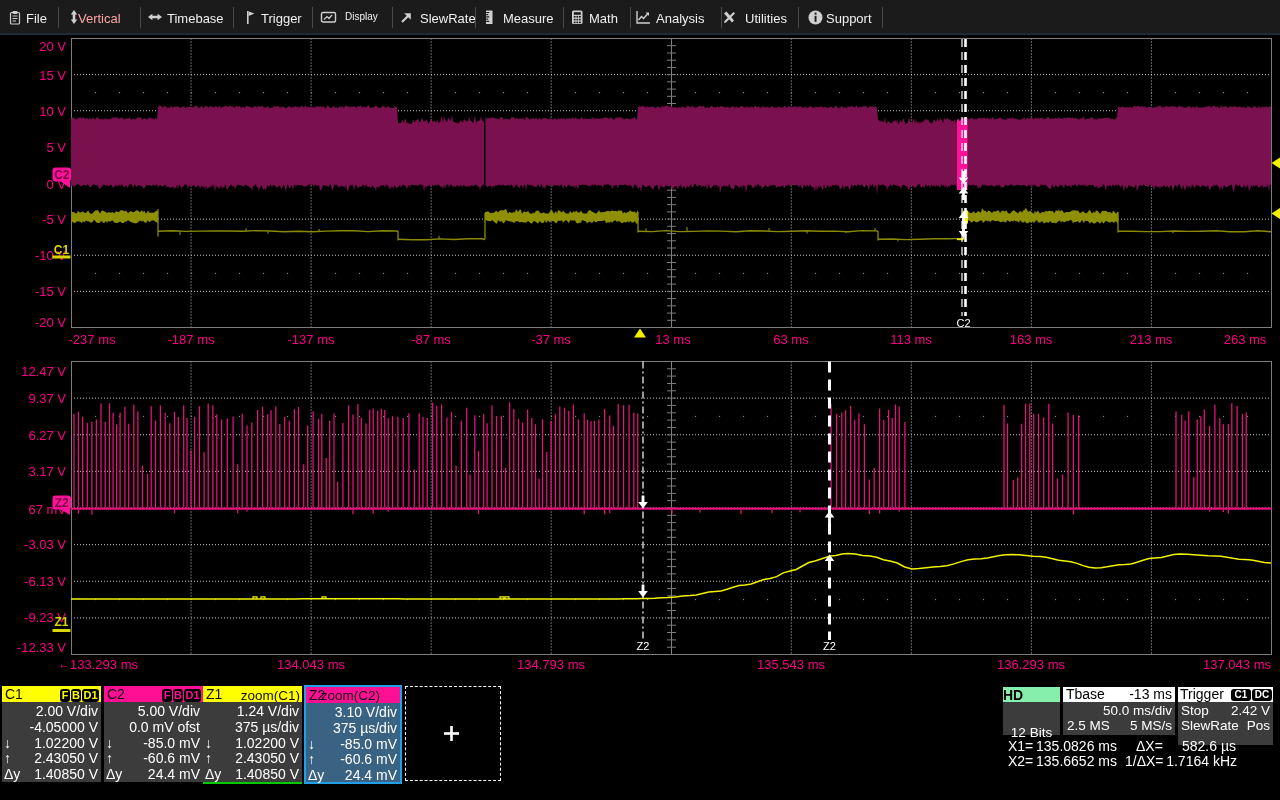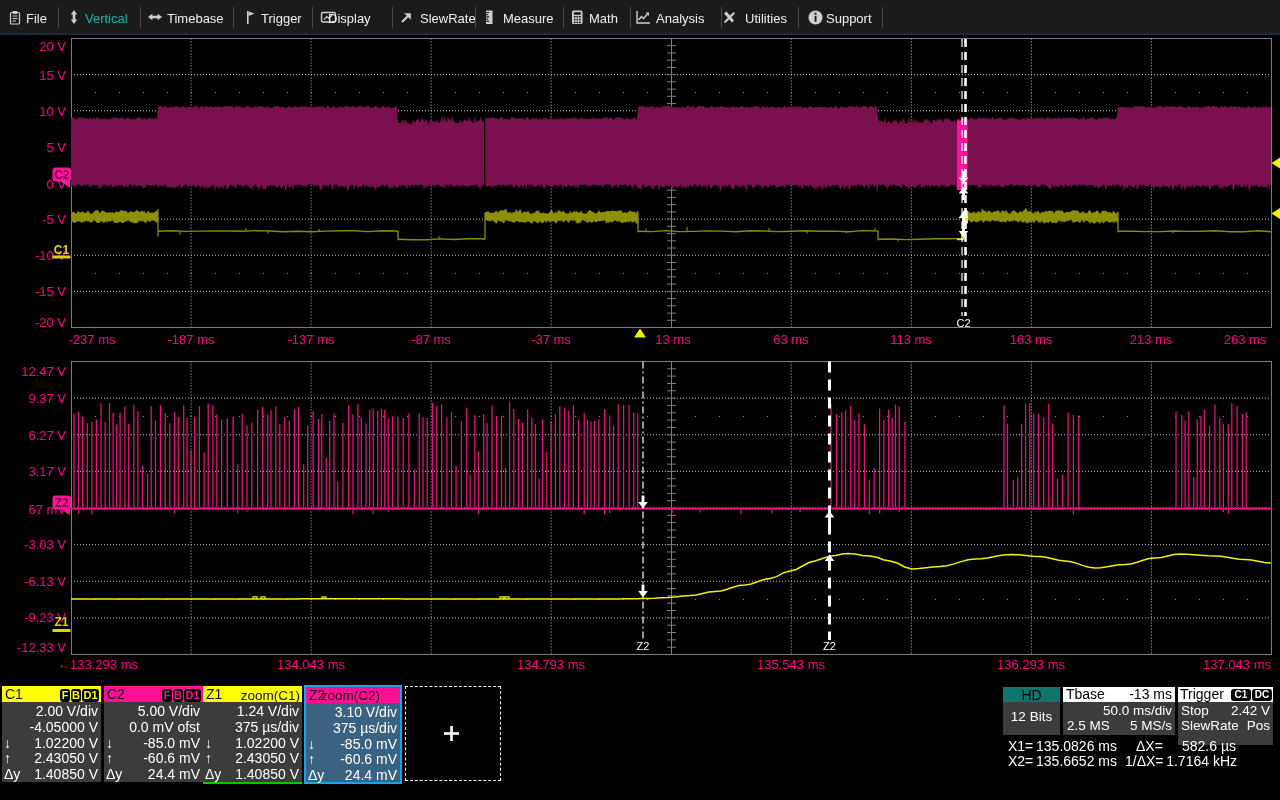--- a/index.html
+++ b/index.html
@@ -11,38 +11,38 @@
 <svg style="position:absolute;left:6px;top:9px" width="17" height="17" viewBox="0 0 17 17" stroke-width="1.2">
         <rect x="4.5" y="3.5" width="9" height="11.5" rx="1" fill="none" stroke="#cfcfcf"></rect>
         <rect x="6.5" y="2" width="5" height="3" rx="1" fill="#cfcfcf"></rect>
         <path d="M6.5 7h5M6.5 9.5h5M6.5 12h3.5" stroke="#cfcfcf"></path>
       </svg>
 <span style="position:absolute;left:26px;top:10.5px;font-size:13px;color:#f0f0f0">File</span>
 <div style="position:absolute;left:58px;top:7px;width:1px;height:21px;background:#4a4a4a"></div>
 <svg style="position:absolute;left:65px;top:9px" width="17" height="17" viewBox="0 0 17 17" stroke-width="1.2">
         <path d="M9 1 L12.2 5.4 H10.3 V10.6 H12.2 L9 15 L5.8 10.6 H7.7 V5.4 H5.8 Z" fill="#cfcfcf"></path>
       </svg>
-<span style="position:absolute;left:85px;top:10.5px;font-size:13px;color:#14b8a6">Vertical</span>
+<span style="position:absolute;left:78px;top:10.5px;font-size:13px;color:#fca5a5">Vertical</span>
 <div style="position:absolute;left:140px;top:7px;width:1px;height:21px;background:#4a4a4a"></div>
 <svg style="position:absolute;left:147px;top:9px" width="17" height="17" viewBox="0 0 17 17" stroke-width="1.2">
         <path d="M1 8 L5.4 4.8 V6.7 H10.6 V4.8 L15 8 L10.6 11.2 V9.3 H5.4 V11.2 Z" fill="#cfcfcf"></path>
       </svg>
 <span style="position:absolute;left:167px;top:10.5px;font-size:13px;color:#f0f0f0">Timebase</span>
 <div style="position:absolute;left:233px;top:7px;width:1px;height:21px;background:#4a4a4a"></div>
 <svg style="position:absolute;left:242px;top:9px" width="17" height="17" viewBox="0 0 17 17" stroke-width="1.2">
         <path d="M5 2 h1.6 v13 H5 Z" fill="#cfcfcf"></path>
         <path d="M6.6 2.5 L12.5 4.5 L6.6 7 Z" fill="#cfcfcf"></path>
       </svg>
 <span style="position:absolute;left:261px;top:10.5px;font-size:13px;color:#f0f0f0">Trigger</span>
 <div style="position:absolute;left:312px;top:7px;width:1px;height:21px;background:#4a4a4a"></div>
 <svg style="position:absolute;left:320px;top:9px" width="17" height="17" viewBox="0 0 17 17" stroke-width="1.2">
         <rect x="1.5" y="3.5" width="14" height="9.5" rx="1.5" fill="none" stroke="#cfcfcf" stroke-width="1.4"></rect>
         <path d="M4 10.5 L7 7.5 L9 9.5 L12 6" stroke="#cfcfcf" fill="none"></path>
       </svg>
-<span style="position:absolute;left:328px;top:10.5px;font-size:13px;color:#f0f0f0">Display</span>
+<span style="position:absolute;left:345px;top:10.5px;font-size:10px;color:#f0f0f0">Display</span>
 <div style="position:absolute;left:392px;top:7px;width:1px;height:21px;background:#4a4a4a"></div>
 <svg style="position:absolute;left:398px;top:9px" width="17" height="17" viewBox="0 0 17 17" stroke-width="1.2">
         <path d="M4 13 L10 7" stroke="#cfcfcf" stroke-width="2.2"></path>
         <path d="M6.2 4.2 H12.8 V10.8 Z" fill="#cfcfcf"></path>
       </svg>
 <span style="position:absolute;left:420px;top:10.5px;font-size:13px;color:#f0f0f0">SlewRate</span>
 <div style="position:absolute;left:475px;top:7px;width:1px;height:21px;background:#4a4a4a"></div>
 <svg style="position:absolute;left:481px;top:9px" width="17" height="17" viewBox="0 0 17 17" stroke-width="1.2">
         <rect x="5" y="1.5" width="6.5" height="13.5" fill="#cfcfcf"></rect>
         <path d="M5.2 3.5h3M5.2 5.7h2M5.2 7.9h3M5.2 10.1h2M5.2 12.3h3" stroke="#1b1b1b"></path>
@@ -296,22 +296,22 @@
         <div style="position:absolute;right:3px;top:64.2px">24.4 mV</div>
       </div>
     </div>
     <div style="position:absolute;left:405px;top:686px;width:96px;height:95px;border:1.5px dashed #fff">
       <svg style="position:absolute;left:37.5px;top:39px" width="15" height="15">
         <rect x="0" y="6.2" width="15" height="2.6" fill="#fff"></rect>
         <rect x="6.2" y="0" width="2.6" height="15" fill="#fff"></rect>
       </svg>
     </div>
 <div style="position:absolute;left:1003px;top:687px;width:57px;height:48px">
-      <div style="height:15px;background:#0f766e;color:#000;font-size:14px;font-weight:normal;text-align:center">HD</div>
-      <div style="height:33px;background:#3c3c3c;color:#fff;font-size:13.5px;text-align:center;padding-top:7px">12 Bits</div>
+      <div style="height:15px;background:#86efac;color:#000;font-size:14px;font-weight:bold;text-align:left">HD</div>
+      <div style="height:33px;background:#3c3c3c;color:#fff;font-size:13.5px;text-align:center;padding-top:23px">12 Bits</div>
     </div>
     <div style="position:absolute;left:1063px;top:687px;width:112px;height:52px">
       <div style="height:15px;background:#fff;color:#000;font-size:14px;position:relative">
         <span style="position:absolute;left:3px;top:-1px">Tbase</span>
         <span style="position:absolute;right:3px;top:-1px">-13 ms</span>
       </div>
       <div style="height:33px;background:#3c3c3c;color:#fff;font-size:13.5px;position:relative">
         <span style="position:absolute;right:3px;top:1px">50.0 ms/div</span>
         <span style="position:absolute;left:4px;top:16px">2.5 MS</span>
         <span style="position:absolute;right:3px;top:16px">5 MS/s</span>

